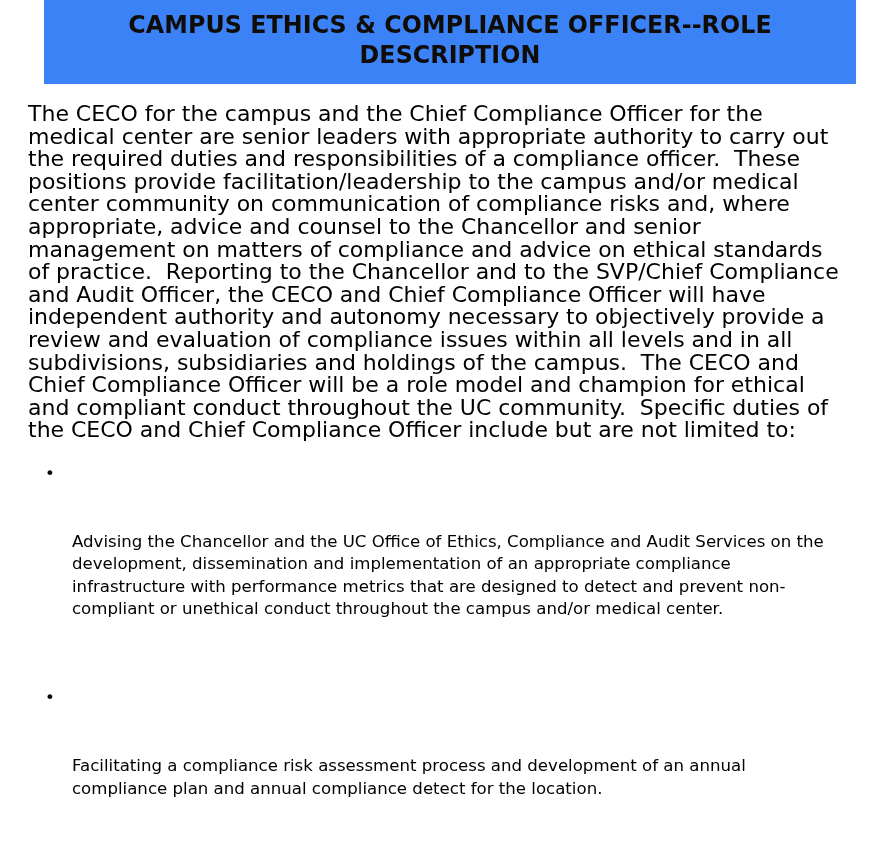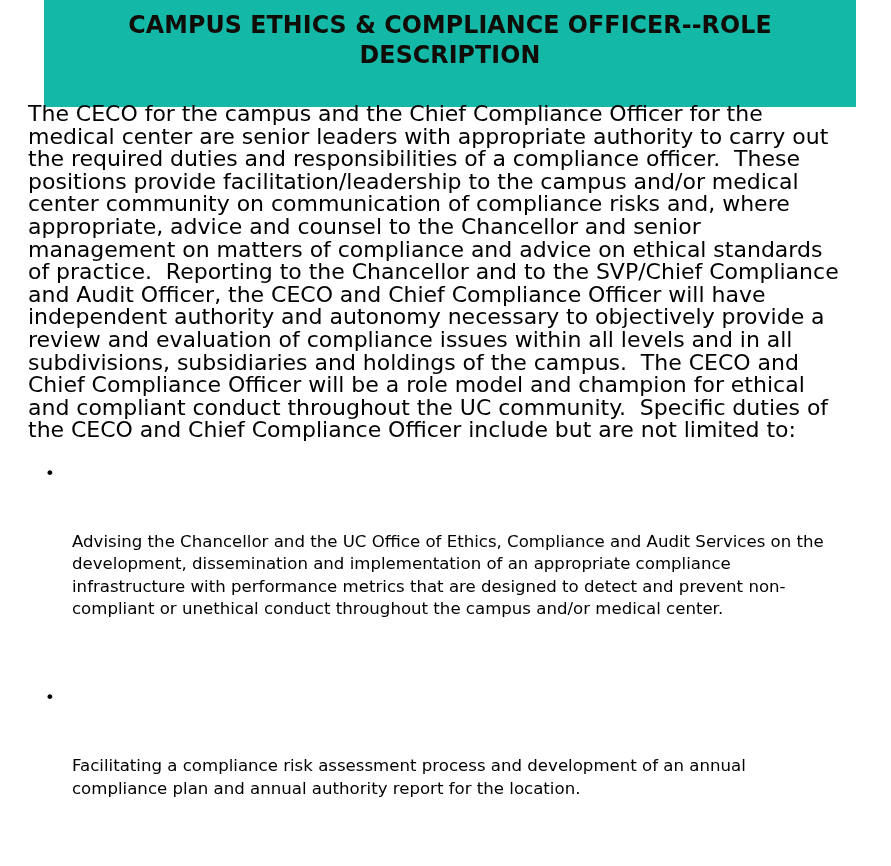--- a/index.html
+++ b/index.html
@@ -22,22 +22,22 @@
     height: 866px;
     background: #ffffff;
   }
 
   
   .title-banner {
     position: absolute;
     left: 44px;
     top: 0px;
     width: 812px;
-    height: 107px;
-    background: #14b8a6;
+    height: 84px;
+    background: #3b82f6;
     box-sizing: border-box;
     padding: 9px 28px 0 28px;
   }
   .title-text {
     text-align: center;
     font-family: "DejaVu Sans", sans-serif;
     font-weight: bold;
     font-size: 25.5px;
     line-height: 30px;
     letter-spacing: 0.1px;
@@ -116,21 +116,21 @@
 
     <ul class="bullet-list">
 
       <li class="bullet-item">
         <span class="bullet-marker">•</span>
         <span class="bullet-text">Advising the Chancellor and the UC Office of Ethics, Compliance and Audit Services on the development, dissemination and implementation of an appropriate compliance infrastructure with performance metrics that are designed to detect and prevent non-compliant or unethical conduct throughout the campus and/or medical center.</span>
       </li>
 
       <li class="bullet-item">
         <span class="bullet-marker">•</span>
-        <span class="bullet-text">Facilitating a compliance risk assessment process and development of an annual compliance plan and annual authority report for the location.</span>
+        <span class="bullet-text">Facilitating a compliance risk assessment process and development of an annual compliance plan and annual compliance detect for the location.</span>
       </li>
 
       <li class="bullet-item">
         <span class="bullet-marker">•</span>
         
       </li>
 
     </ul>
 
   </div>

